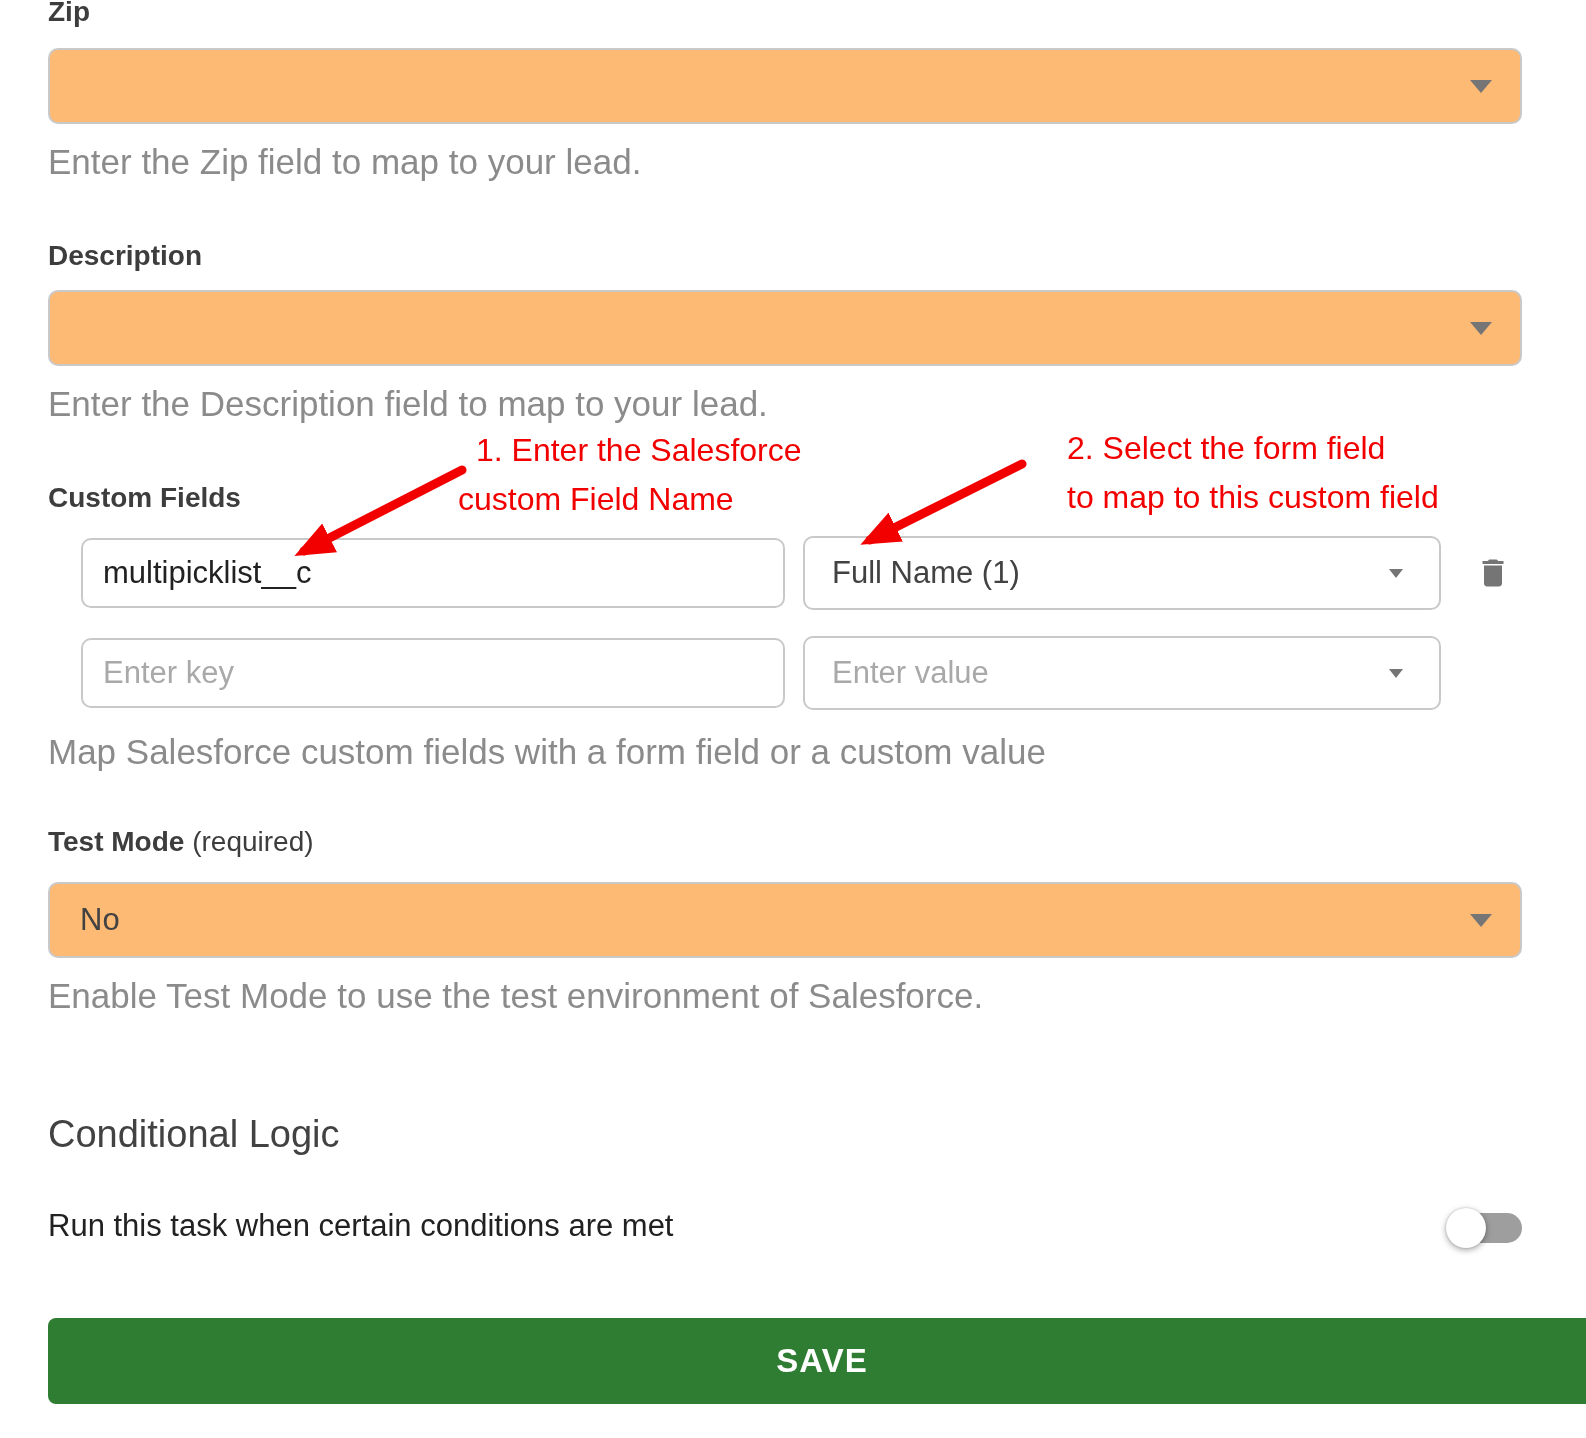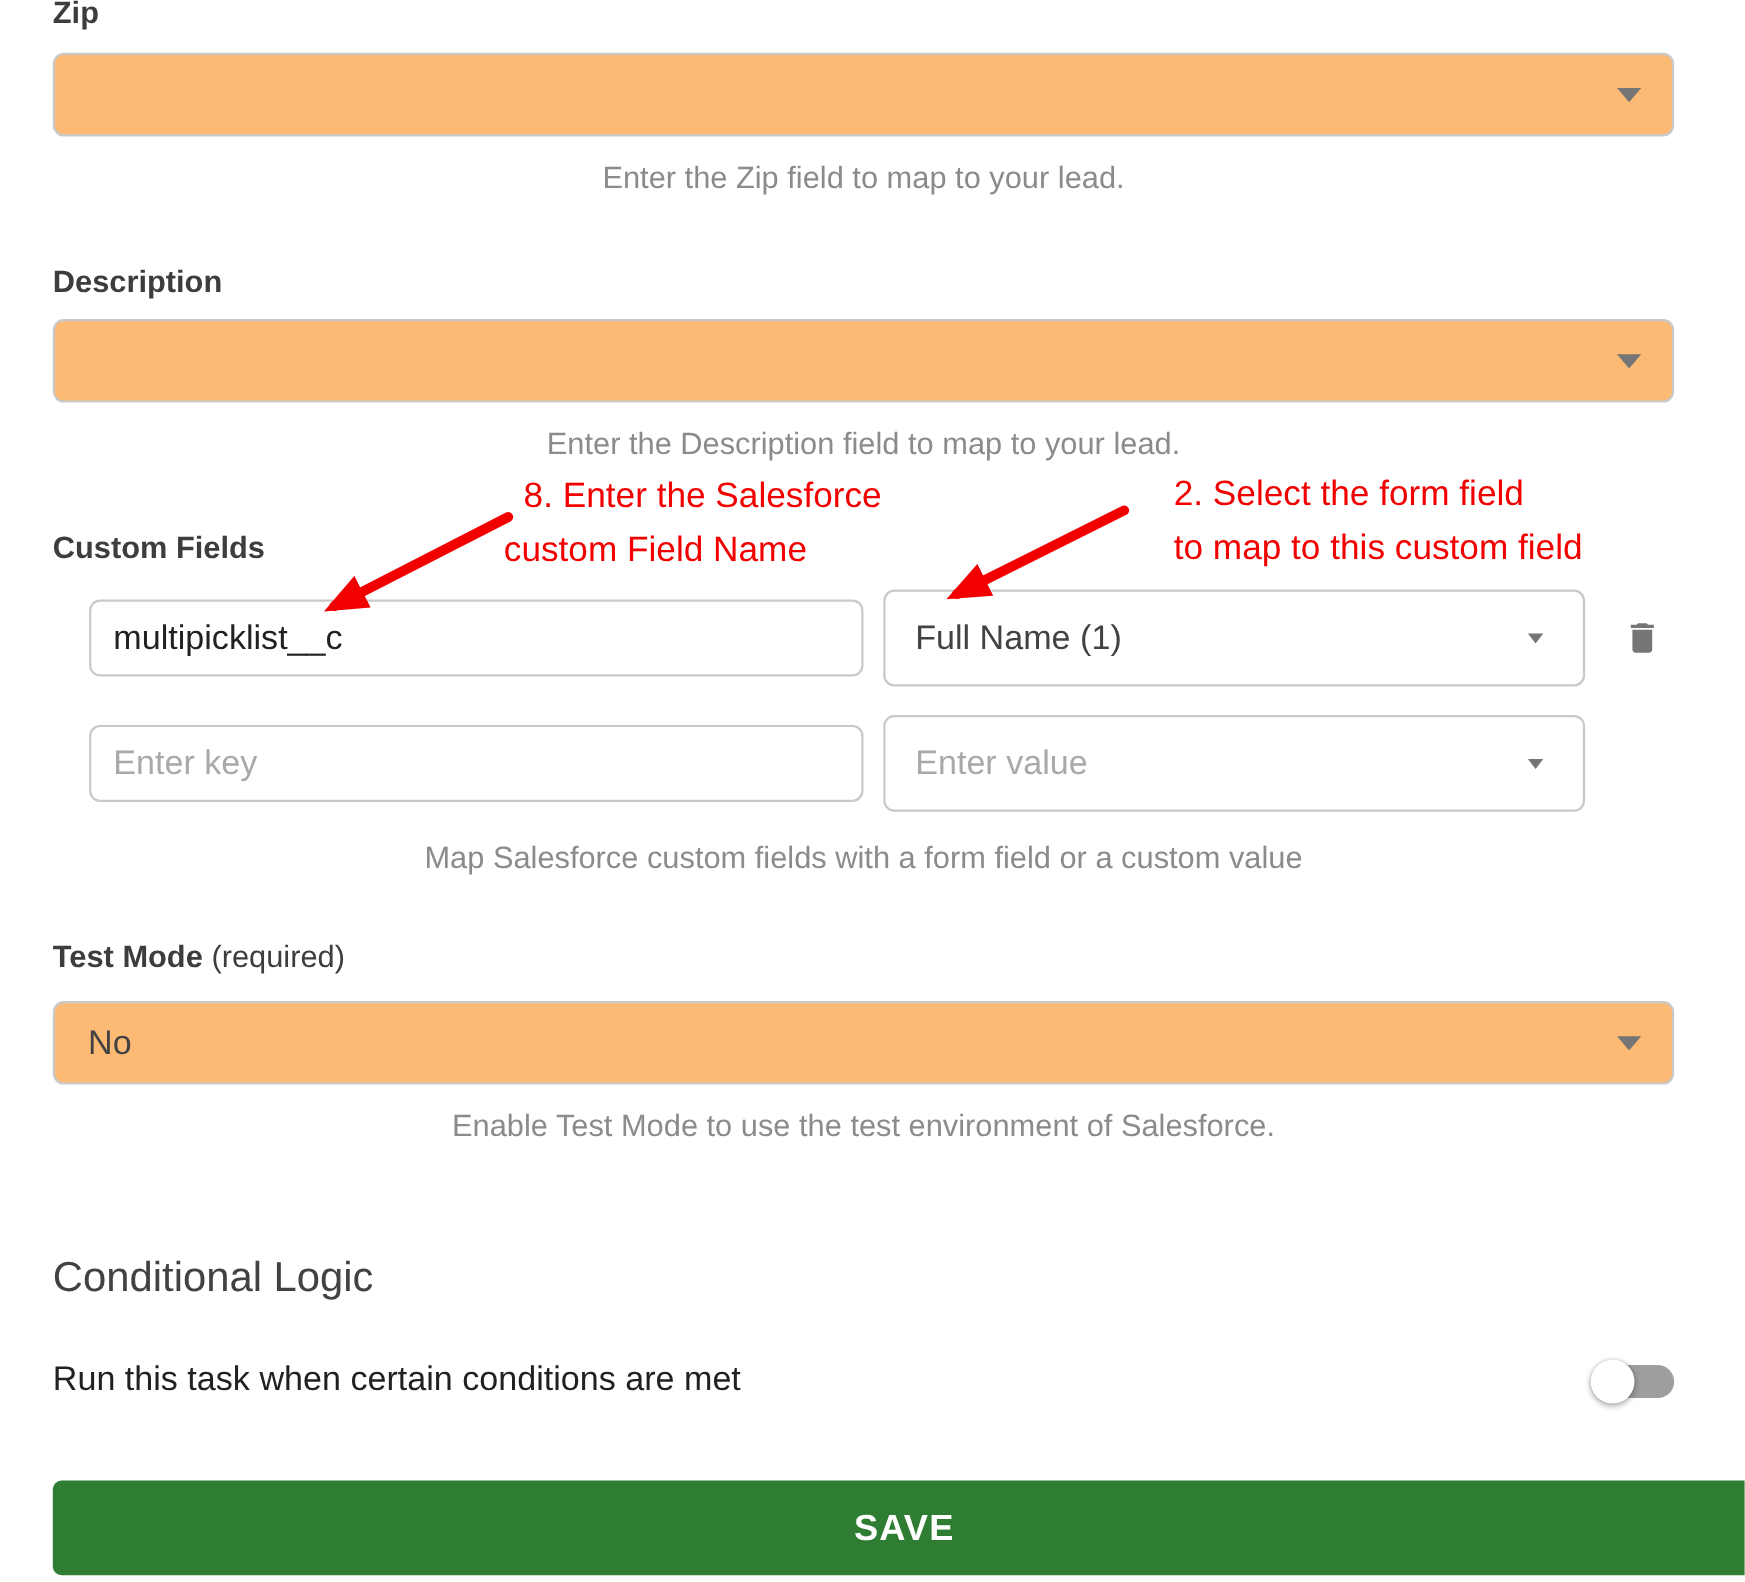--- a/index.html
+++ b/index.html
@@ -10,21 +10,21 @@
   *{box-sizing:border-box;}
   html,body{margin:0;padding:0;}
   body{
     width:1586px;height:1438px;background:var(--bg);
     font-family:"Liberation Sans","DejaVu Sans",sans-serif;
     position:relative;overflow:hidden;
   }
   .content{position:absolute;left:48px;top:0;width:1474px;}
   .field-label{font-size:28px;font-weight:700;color:var(--label);line-height:32px;}
   .required{font-weight:400;margin-top:23px;}
-  .help{font-size:28px;color:var(--help);line-height:32px;text-align:center;}
+  .help{font-size:35px;color:var(--help);line-height:32px;}
   .select-lg{
     height:76px;border:2px solid var(--border);border-radius:10px;background:#fdba74;
     position:relative;display:flex;align-items:center;padding:0 30px;
     font-size:31px;color:var(--select-text);cursor:pointer;
   }
   .caret{width:0;height:0;position:absolute;top:50%;}
   .caret-lg{
     right:28px;margin-top:-6px;
     border-left:11px solid transparent;border-right:11px solid transparent;
     border-top:13px solid var(--icon);
@@ -35,21 +35,21 @@
     border-top:9px solid var(--icon);
   }
   .cf-row{display:flex;align-items:center;margin-top:26px;margin-left:33px;}
   .cf-input{
     flex:0 0 704px;height:70px;border:2px solid var(--border);border-radius:10px;
     font-family:inherit;font-size:31px;color:var(--input-text);padding:0 20px;
     outline:none;background:#fff;
   }
   .cf-input::placeholder{color:var(--placeholder);}
   .cf-select{
-    margin-left:18px;width:668px;height:88px;border:2px solid var(--border);
+    margin-left:18px;width:668px;height:74px;border:2px solid var(--border);
     border-radius:10px;background:#fff;position:relative;display:flex;
     align-items:center;padding:0 27px;font-size:31px;color:var(--select-text);
     cursor:pointer;
   }
   .cf-select.placeholder{color:var(--placeholder);}
   .icon-slot{width:60px;margin-left:24px;display:flex;justify-content:center;align-items:center;}
   .trash-btn{cursor:pointer;background:none;border:none;padding:0;display:flex;}
   .section-title{font-size:38px;color:var(--select-text);line-height:44px;}
   .logic-row{display:flex;justify-content:space-between;align-items:flex-start;}
   .toggle-label{font-size:31px;color:var(--input-text);}
@@ -148,21 +148,21 @@
         <div class="track"></div>
         <div class="knob"></div>
       </div>
     </div>
 
     <button class="save-btn" style="margin-top:70px;">SAVE</button>
 
   </div>
 
   <div class="note" style="left:458px;top:426px;">
-    <div style="padding-left:18px;">8. Enter the Salesforce</div>
+    <div style="padding-left:18px;">1. Enter the Salesforce</div>
     <div>custom Field Name</div>
   </div>
   <div class="note" style="left:1067px;top:424px;">
     <div>2. Select the form field</div>
     <div>to map to this custom field</div>
   </div>
 
   <svg class="arrows" width="1586" height="1438" viewBox="0 0 1586 1438">
     <defs>
       <marker id="ah" markerWidth="4.4" markerHeight="3.6" refX="3.2" refY="1.8" orient="auto">

